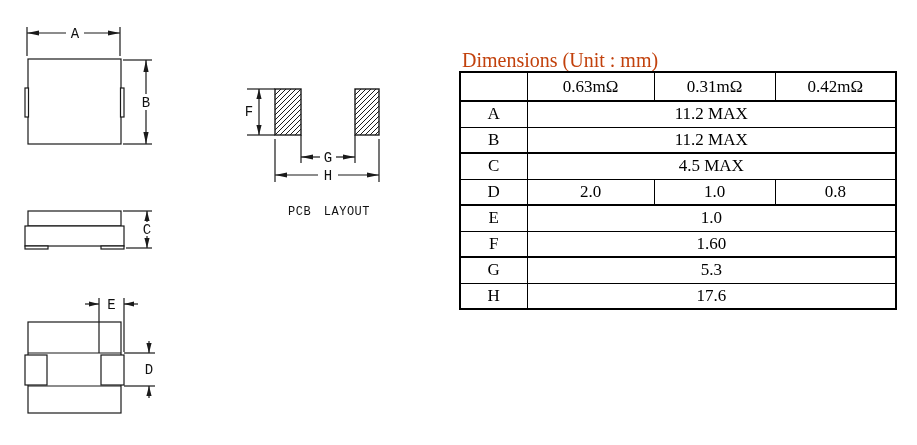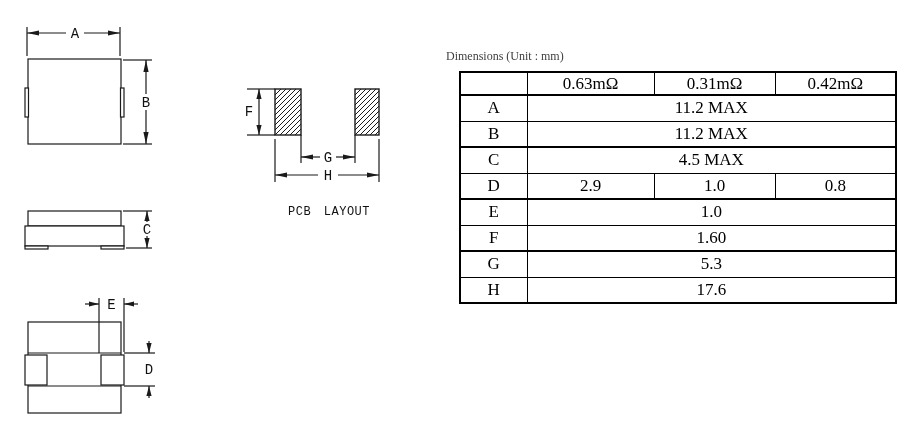--- a/index.html
+++ b/index.html
@@ -14,37 +14,37 @@
   svg .ar   { fill:#1a1a1a; stroke:none; }
   svg text.dimlbl {
     font-family:"Liberation Mono", monospace; font-size:14px; fill:#111;
     text-anchor:middle;
   }
   svg text.caption {
     font-family:"Liberation Mono", monospace; font-size:12px; fill:#111;
     text-anchor:middle; letter-spacing:0.5px; word-spacing:5px;
   }
   .table-title {
-    position:absolute; left:446px; top:49px; font-size:12px; color:#404040;
+    position:absolute; left:462px; top:49px; font-size:20px; color:#c2410c;
     font-family:"Liberation Serif", serif; white-space:nowrap;
   }
   table.dims {
     position:absolute; left:459px; top:71px; width:436px;
     border-collapse:collapse; table-layout:fixed;
     border:2.5px solid #000;
     font-family:"Liberation Serif", serif; font-size:17px; color:#000;
   }
   table.dims td {
     border-left:1.5px solid #000; border-right:1.5px solid #000;
     border-top:0; border-bottom:1px solid #000;
     text-align:center; vertical-align:middle; padding:0;
     overflow:hidden; white-space:nowrap;
   }
   table.dims tr { height:26px; }
-  table.dims tr.hdr { height:23px; }
+  table.dims tr.hdr { height:29px; }
   table.dims tr.thick td { border-bottom-width:2.5px; }
 </style>
 </head>
 <body>
 
 <div class="canvas">
 
   <svg width="440" height="445" viewBox="0 0 440 445">
     <defs>
       <pattern id="hatch" width="5" height="5" patternUnits="userSpaceOnUse">
@@ -174,21 +174,21 @@
       <tr class="thick">
         <td>B</td>
         <td colspan="3">11.2 MAX</td>
       </tr>
       <tr>
         <td>C</td>
         <td colspan="3">4.5 MAX</td>
       </tr>
       <tr class="thick">
         <td>D</td>
-        <td>2.9</td>
+        <td>2.0</td>
         <td>1.0</td>
         <td>0.8</td>
       </tr>
       <tr>
         <td>E</td>
         <td colspan="3">1.0</td>
       </tr>
       <tr class="thick">
         <td>F</td>
         <td colspan="3">1.60</td>

